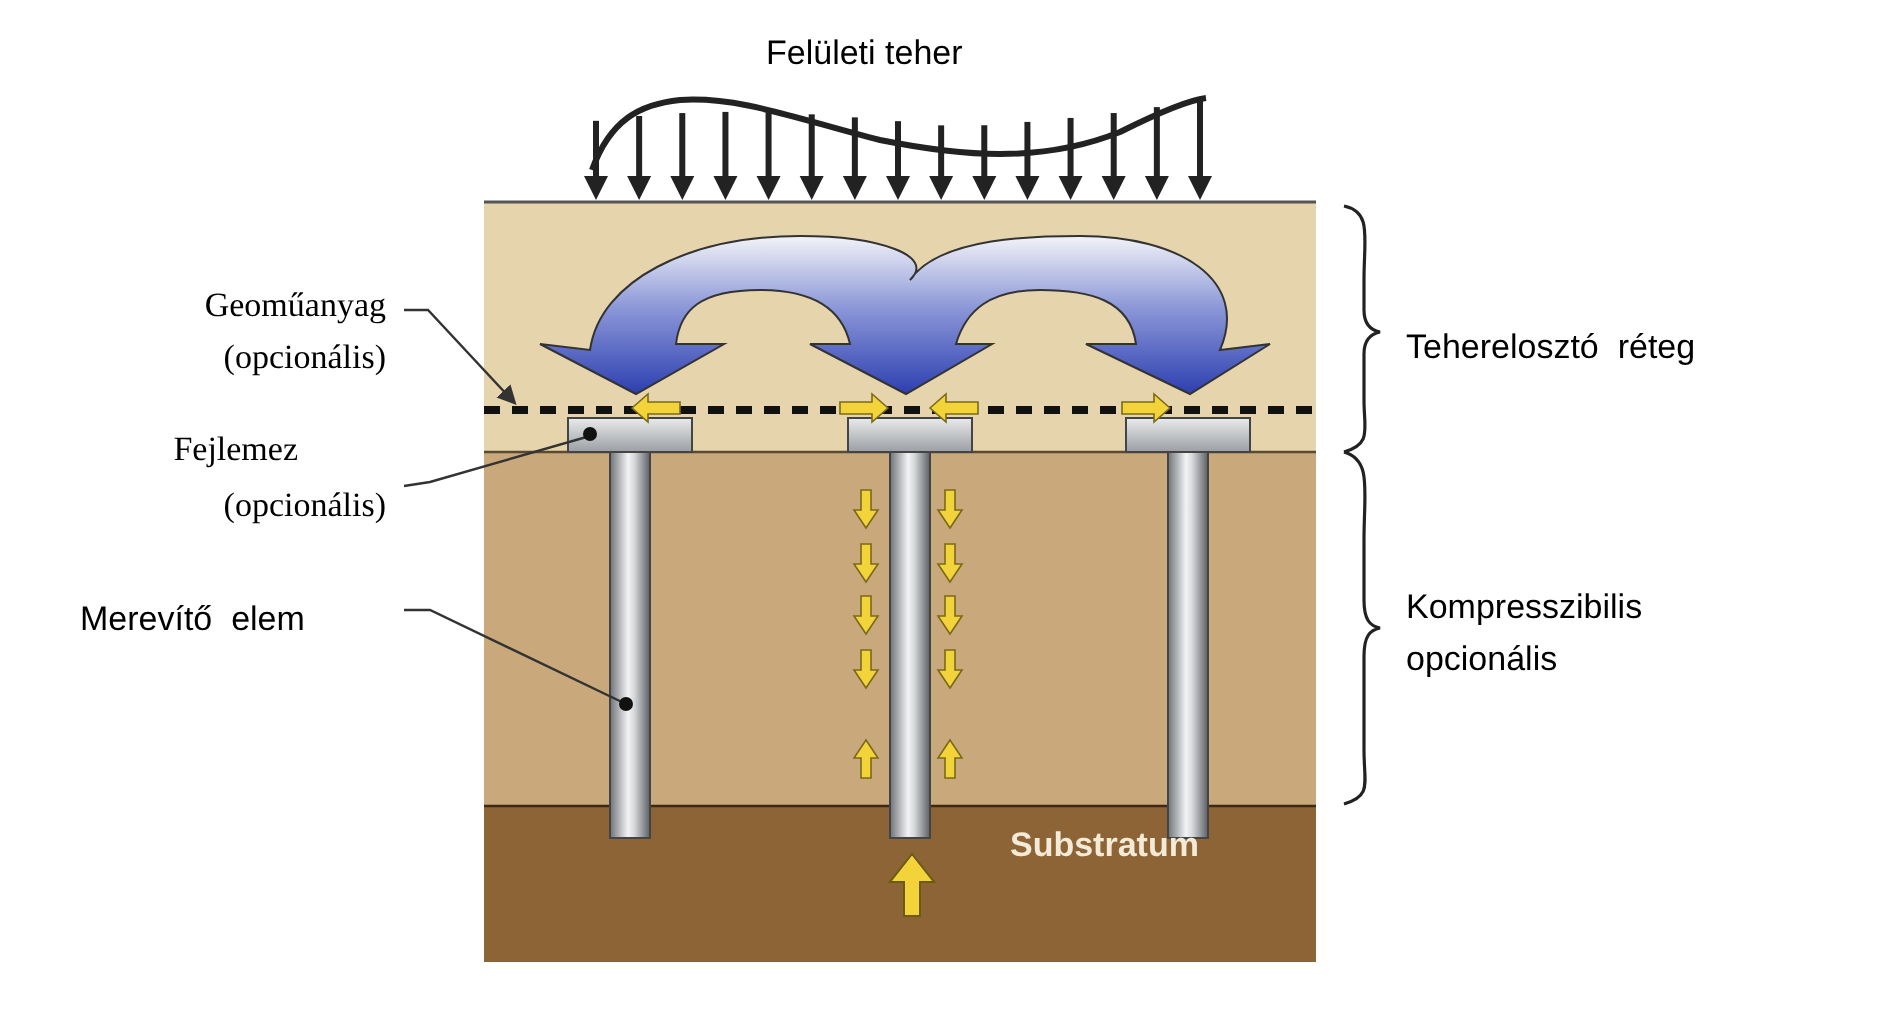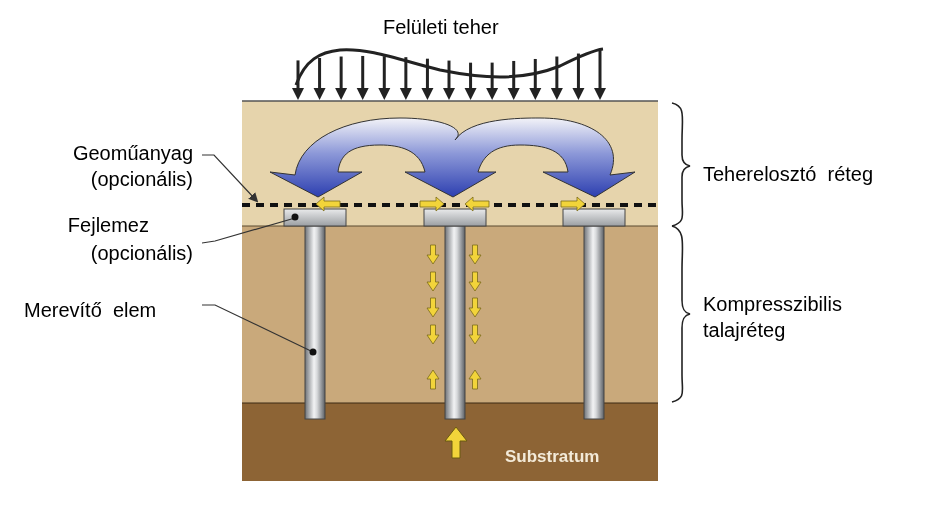--- a/index.html
+++ b/index.html
@@ -1,19 +1,19 @@
 <!DOCTYPE html>
 <html><head>
   <meta charset="utf-8">
   <style>
     html,body{margin:0;padding:0;background:#ffffff;}
     body{width:940px;height:505px;position:relative;overflow:hidden;font-family:"Liberation Sans",sans-serif;}
     svg{position:absolute;left:0;top:0;}
-    .lbl{position:absolute;font-size:20px;color:#000;white-space:nowrap;line-height:24px;}
-    .right{text-align:right;}
+    .lbl{position:absolute;font-size:17px;color:#000;white-space:nowrap;line-height:24px;}
+    .right{text-align:right;font-family:Liberation Serif, serif;}
   </style>
 </head>
 <body>
 
 <svg width="940" height="505" viewBox="0 0 940 505">
   <defs>
     <linearGradient id="pileGrad" x1="0" x2="1" y1="0" y2="0">
       <stop offset="0" stop-color="#6f7378"></stop>
       <stop offset="0.45" stop-color="#f2f3f4"></stop>
       <stop offset="0.6" stop-color="#d8dadc"></stop>
@@ -122,19 +122,19 @@
   <path d="M672,103 C686,106 682,118 682,140 L682,155 C682,162 685,165 690,166 C685,167 682,170 682,177 L682,200 C682,215 686,222 672,226" fill="none" stroke="#222" stroke-width="1.6"></path>
   <path d="M672,226 C686,230 682,245 682,270 L682,300 C682,310 685,313 690,314 C685,315 682,318 682,328 L682,375 C682,392 686,398 672,402" fill="none" stroke="#222" stroke-width="1.6"></path>
 </svg>
 
 <div class="lbl" style="left:383px;top:15px;">Felületi teher</div>
 
 <div class="lbl right" style="right:747px;top:141px;">Geoműanyag</div>
 <div class="lbl right" style="right:747px;top:167px;">(opcionális)</div>
 <div class="lbl right" style="right:791px;top:213px;">Fejlemez</div>
 <div class="lbl right" style="right:747px;top:241px;">(opcionális)</div>
-<div class="lbl" style="left:24px;top:298px;white-space:pre;">Merevítő  elem</div>
+<div class="lbl" style="left:40px;top:298px;white-space:pre;">Merevítő  elem</div>
 
 <div class="lbl" style="left:703px;top:162px;white-space:pre;">Teherelosztó  réteg</div>
 <div class="lbl" style="left:703px;top:292px;">Kompresszibilis</div>
-<div class="lbl" style="left:703px;top:318px;">talajréteg</div>
+<div class="lbl" style="left:703px;top:318px;">opcionális</div>
 
-<div class="lbl" style="left:505px;top:445px;font-size:17px;font-weight:bold;color:#f3ead8;">Substratum</div>
+<div class="lbl" style="left:505px;top:411px;font-size:17px;font-weight:bold;color:#f3ead8;">Substratum</div>
 
 </body></html>

